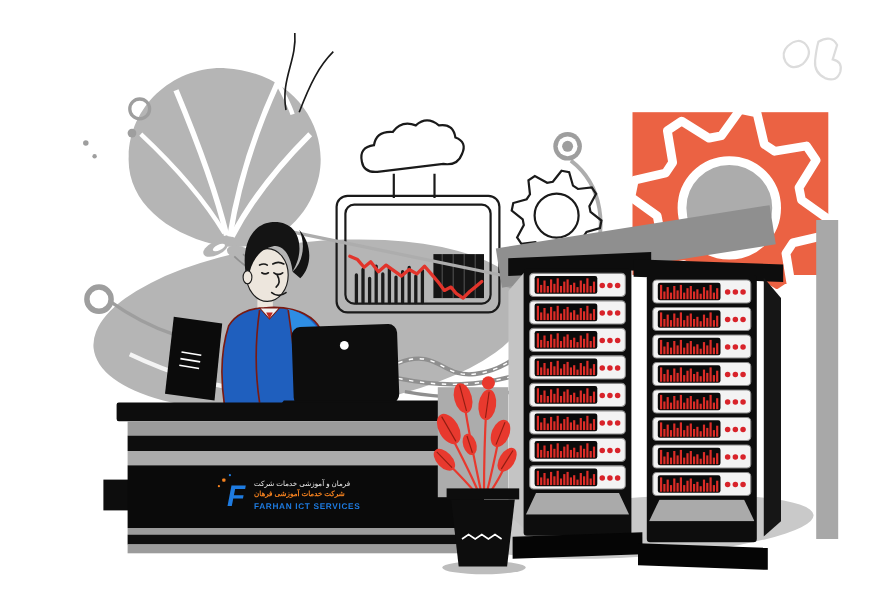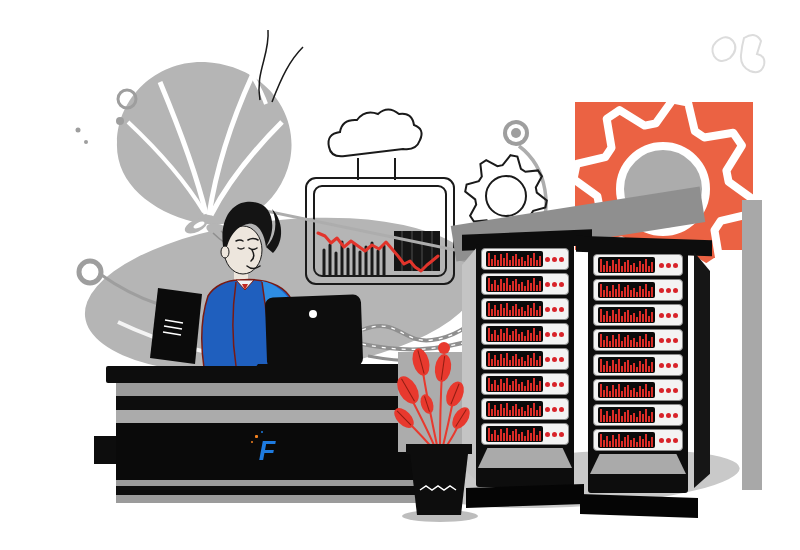--- a/index.html
+++ b/index.html
@@ -651,20 +651,25 @@
     <div class="desk-body">
       <div class="b1"></div>
       <div class="b2"></div>
       <div class="b3"></div>
       <div class="logo-panel">
         <div class="monogram">
           <em class="d1"></em>
           <em class="d2"></em>
           <em class="d3"></em>
           <span>F</span>
+        </div>
+        <div class="logo-text">
+          <span class="fa1">فرمان و آموزشی خدمات شرکت</span>
+          <span class="fa2">شرکت خدمات آموزشی فرهان</span>
+          <span class="en">FARHAN ICT SERVICES</span>
         </div>
       </div>
       <div class="b5"></div>
       <div class="b6"></div>
       <div class="b7"></div>
     </div>
   </div>
 
   <svg id="plant-svg" class="layer" viewBox="0 0 800 550">
     <rect x="398" y="352" width="64" height="100" fill="#ACACAC"></rect>

